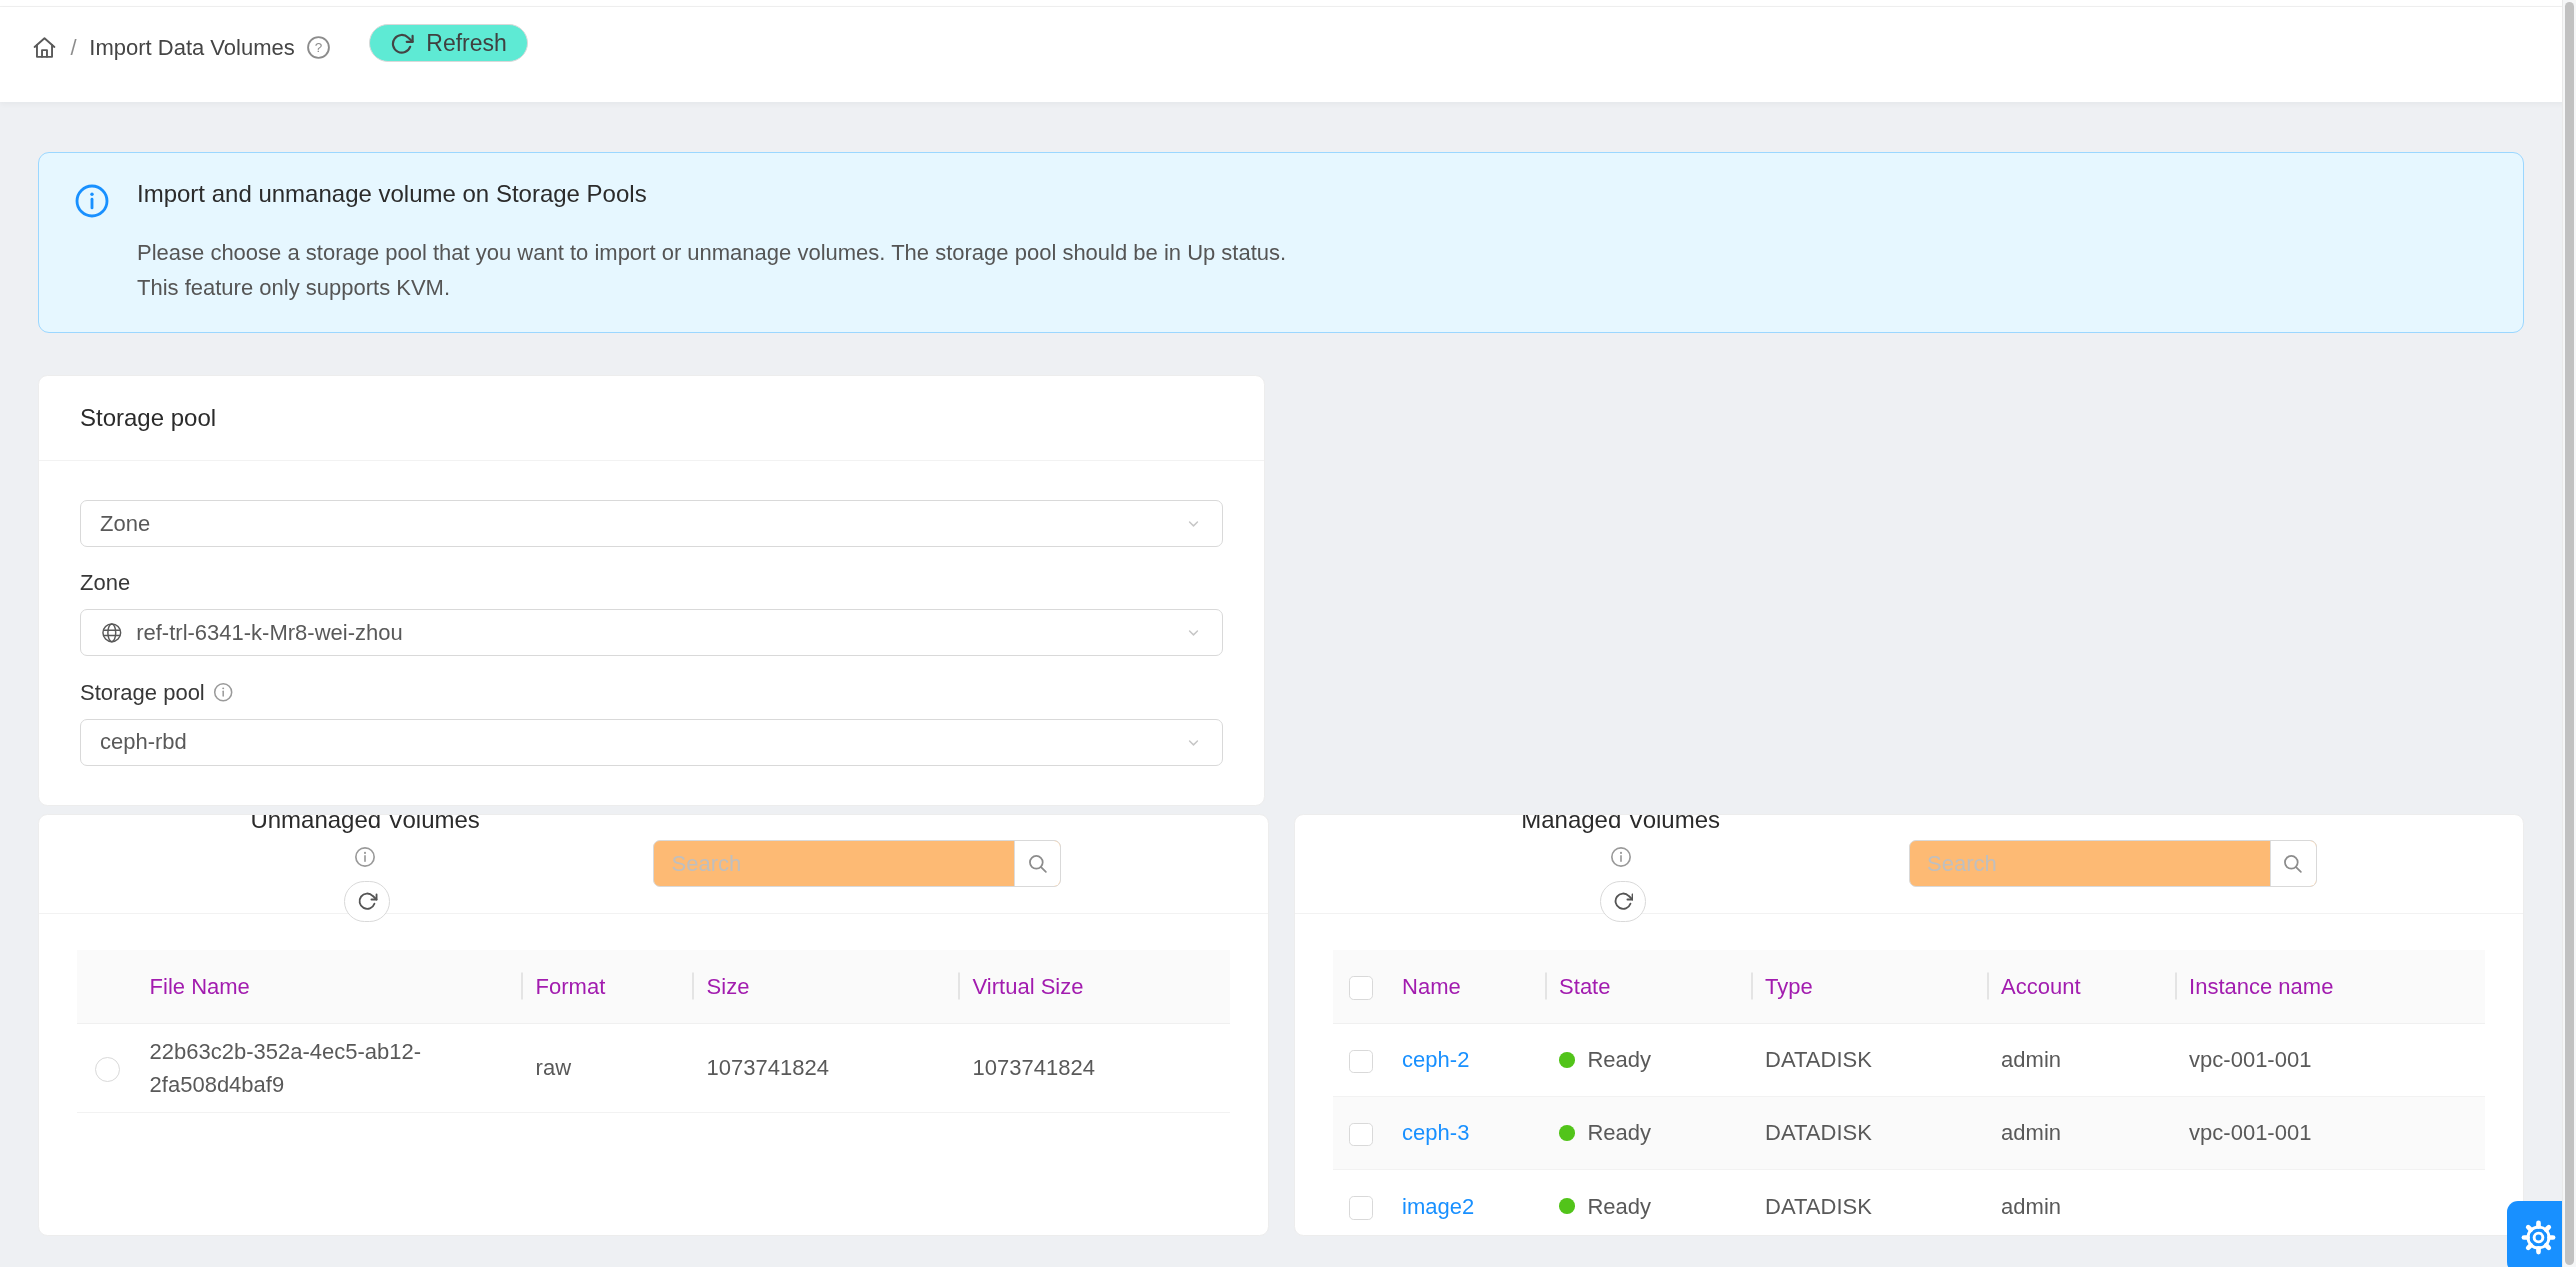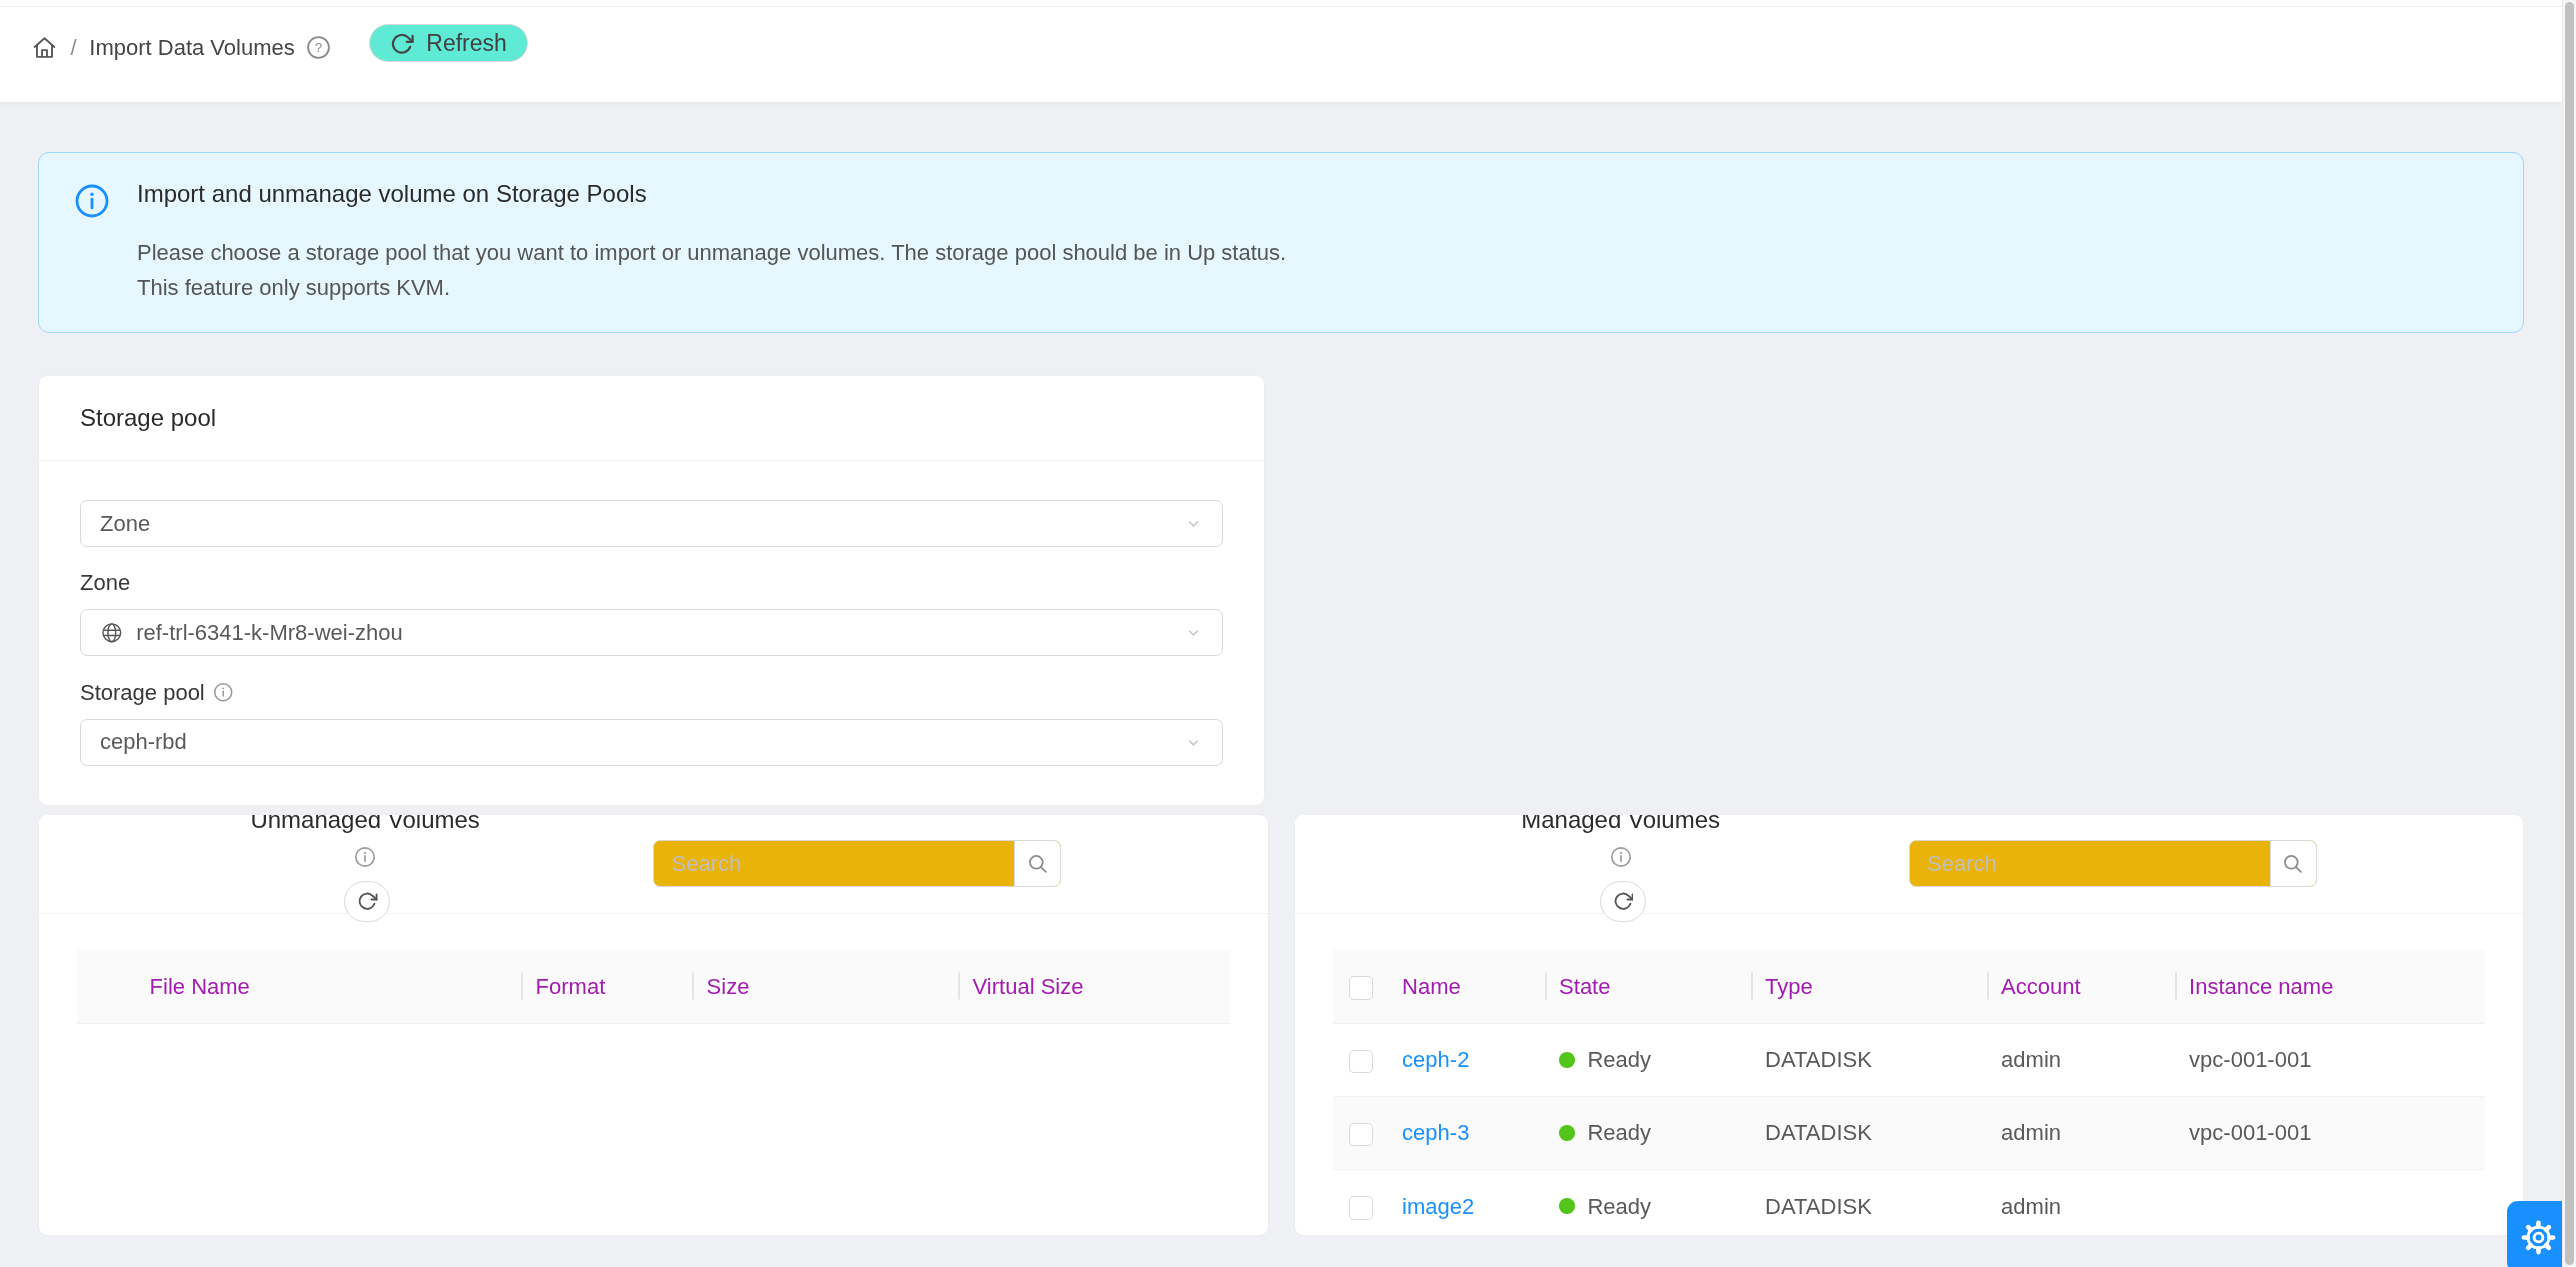--- a/index.html
+++ b/index.html
@@ -73,21 +73,21 @@
   }
   .vol-title-group { width: 50%; display: flex; align-items: center; gap: 12.6px; flex-direction: column; }
   .vol-title { font-size: 24px; color: #2b2b2b; white-space: nowrap; }
   .reload-circle {
     width: 46px; height: 41px; border: 1.6px solid #d9d9d9; border-radius: 20.4px;
     background: #fff; display: flex; align-items: center; justify-content: center;
     margin-left: 4.7px; cursor: pointer;
   }
   .search-box {
     width: 408px; height: 47px; border: 1.6px solid #d9d9d9; border-radius: 7px;
-    background: #eab308; display: flex; overflow: hidden;
+    background: #fdba74; display: flex; overflow: hidden;
   }
   .search-input {
     flex: 1; border: none; outline: none; background: transparent;
     font-size: 22px; padding: 0 17.3px; color: #595959; font-family: inherit;
   }
   .search-input::placeholder { color: #bfbfbf; }
   .search-btn {
     width: 46px; border: none; border-left: 1.6px solid #dcdcdc; background: #fff;
     display: flex; align-items: center; justify-content: center; cursor: pointer;
   }
@@ -297,20 +297,27 @@
           <thead>
             <tr>
               <th class="sel"></th>
               <th>File Name</th>
               <th>Format</th>
               <th>Size</th>
               <th>Virtual Size</th>
             </tr>
           </thead>
           <tbody>
+            <tr>
+              <td class="sel"><span class="radio"></span></td>
+              <td>22b63c2b-352a-4ec5-ab12-2fa508d4baf9</td>
+              <td>raw</td>
+              <td>1073741824</td>
+              <td>1073741824</td>
+            </tr>
           </tbody>
         </table>
       </div>
     </section>
 
     <section class="card vol-card">
       <div class="vol-head">
         <div class="vol-title-group">
           <span class="vol-title">Managed Volumes</span>
           <span>

